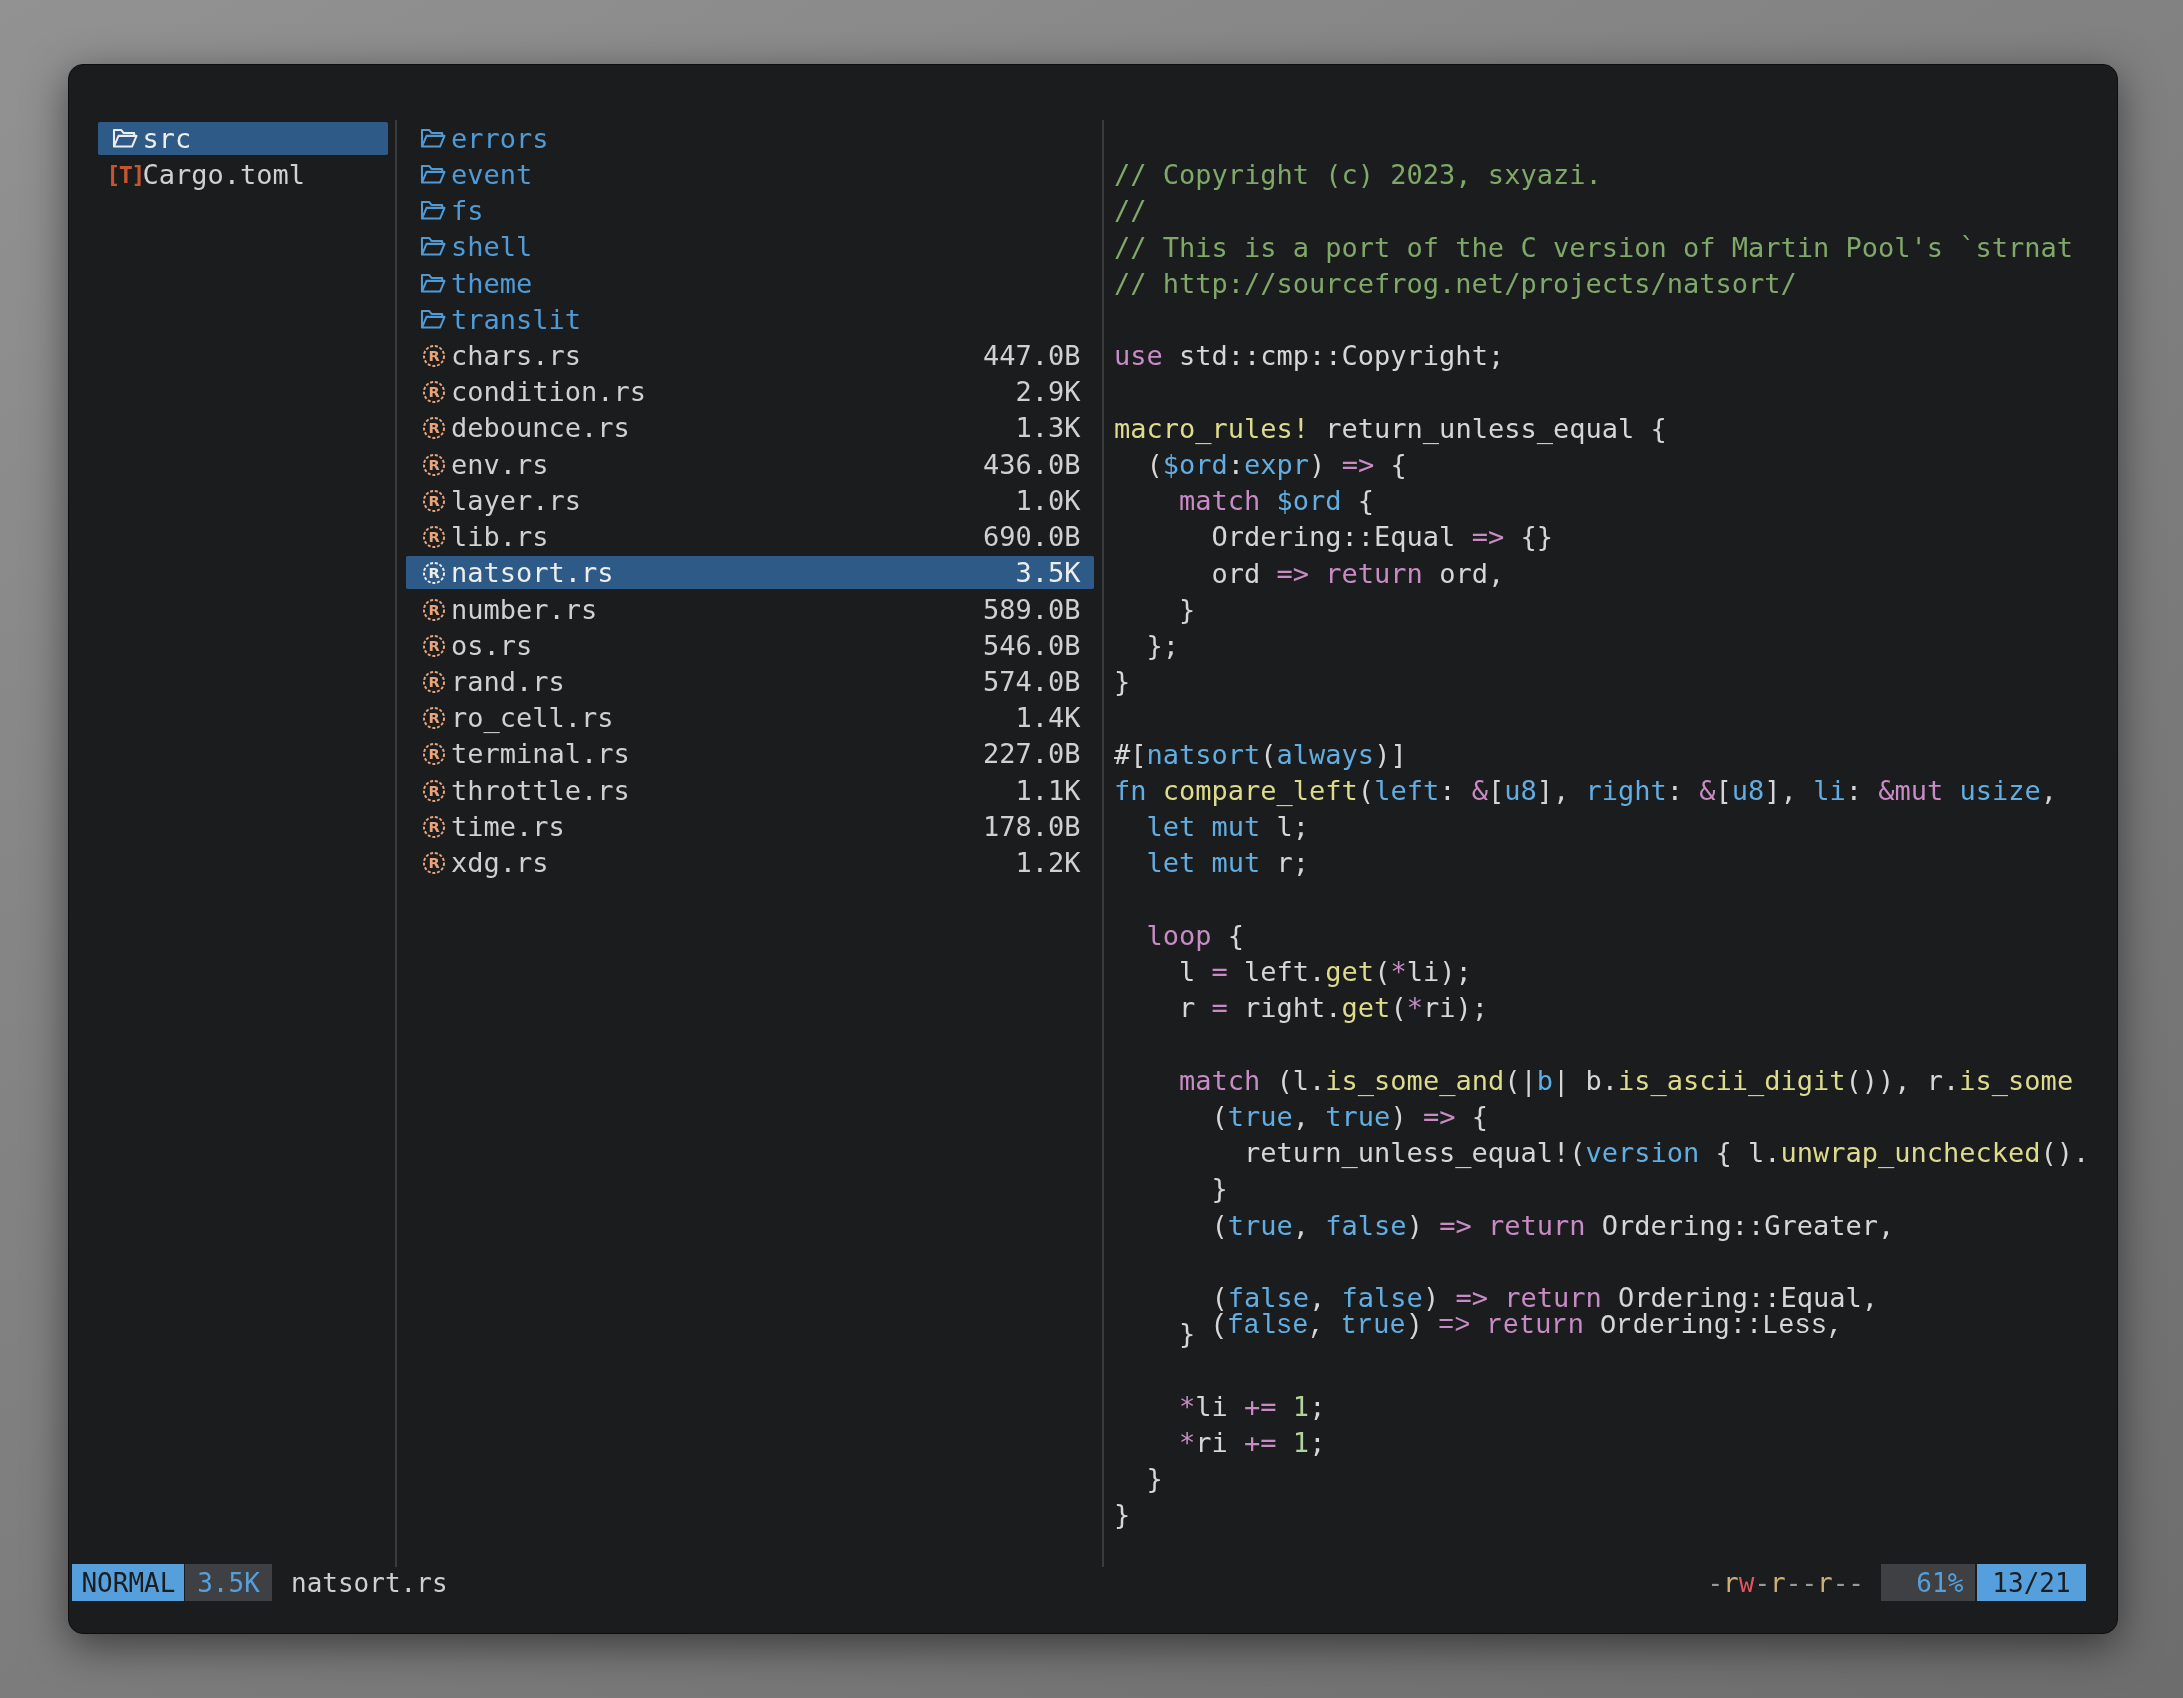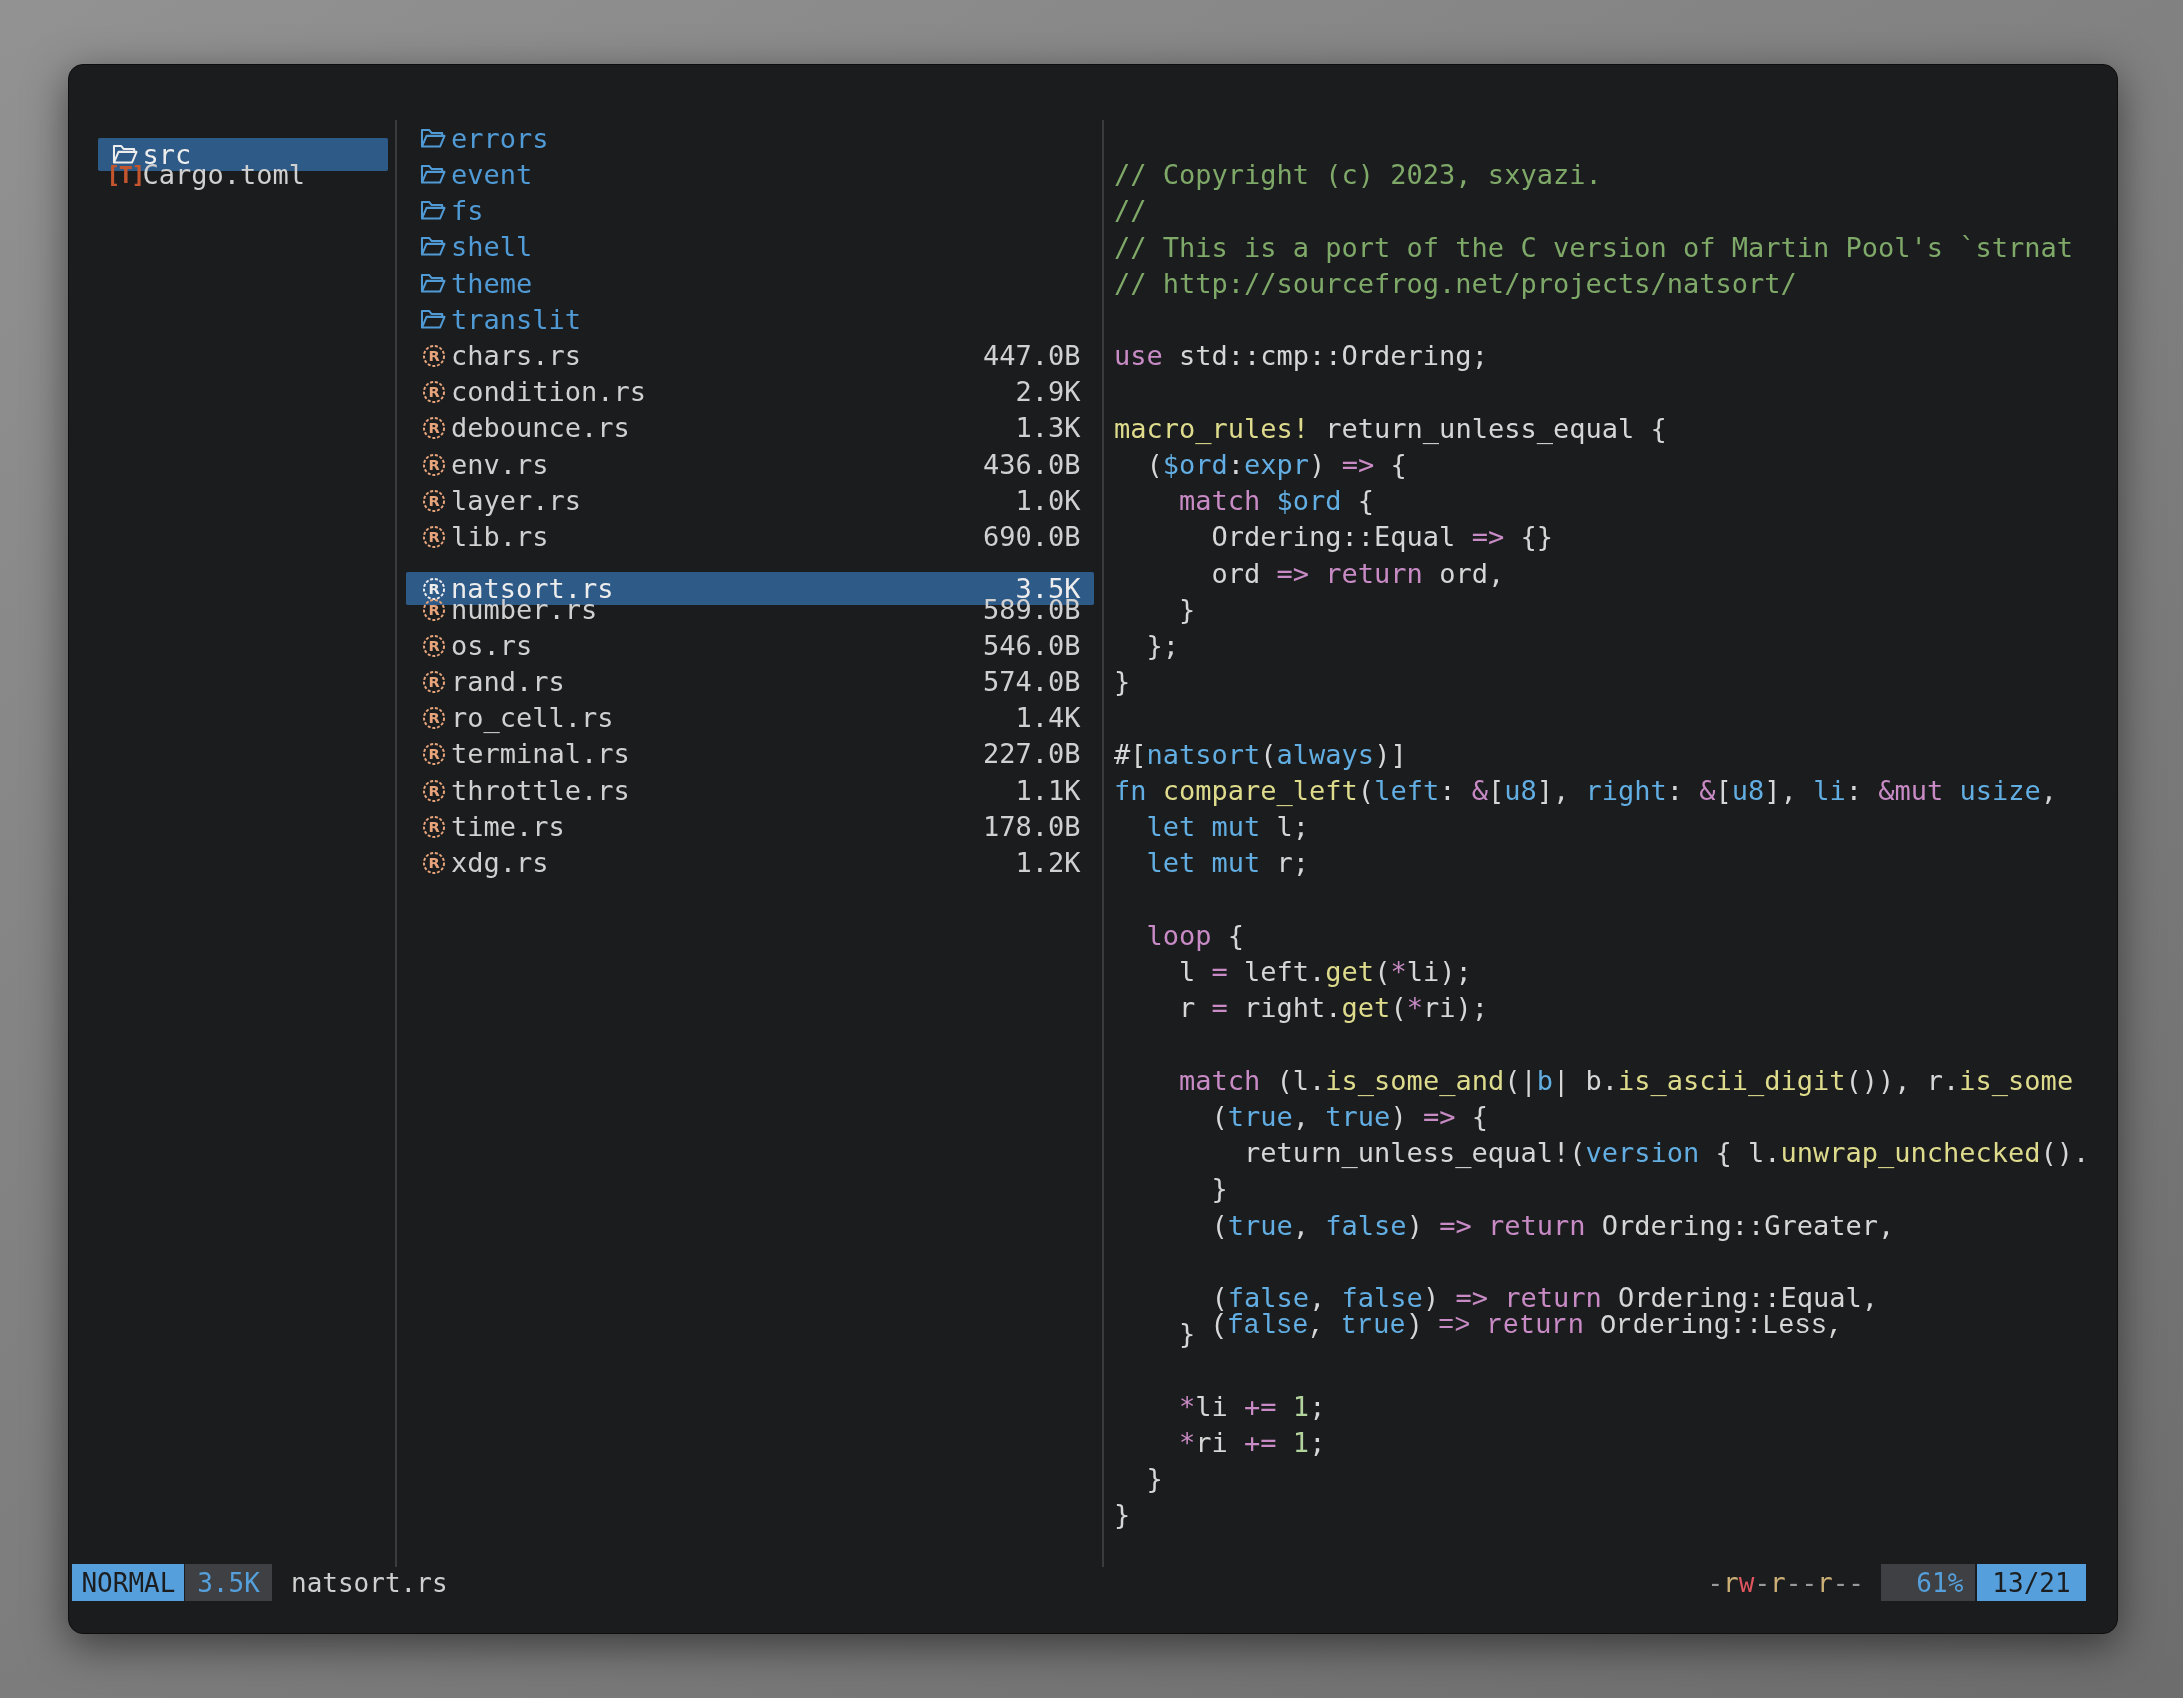--- a/index.html
+++ b/index.html
@@ -16,21 +16,21 @@
     overflow:hidden; box-sizing:border-box;
   }
   .pane { position:absolute; top:55px; height:1447px; font-size:27px; }
   .pane-parent  { left:28.5px;   width:290px; }
   .pane-current { left:337px;  width:688px; }
   .pane-preview { left:1045px; width:994px; overflow:hidden; }
   .divider { position:absolute; top:55px; height:1447px; width:1.7px; background:var(--divider,#3a3b3d); }
   .d1 { left:326px; } .d2 { left:1033px; }
 
   .row { position:absolute; left:0; width:100%; height:33px; display:flex; align-items:center; border-radius:1.7px; }
-  .row.selected { background:var(--selection-blue,#2e5a88);margin-top:16px; }
+  .row.selected { background:var(--selection-blue,#2e5a88); }
   .icon { width:35px; margin-left:10px; flex:none; display:flex; align-items:center; justify-content:center; }
   .icon svg { display:block; }
   .name { white-space:pre; }
   .fsize { margin-left:auto; padding-right:13.4px; color:var(--text-gray,#d0d0d0); }
   .type-folder .icon, .type-folder .name { color:var(--folder-blue,#509bd6); }
   .type-rust .icon { color:var(--rust-orange,#e8a57c); }
   .type-rust .name { color:var(--text-gray,#d0d0d0); }
   .type-toml .icon { color:var(--toml-red,#c4562f); font-weight:bold; font-size:23.5px; letter-spacing:-1.7px; }
   .type-toml .name { color:var(--text-gray,#d0d0d0); }
   .row.selected .icon, .row.selected .name, .row.selected .fsize { color:#ededed; }
@@ -275,21 +275,21 @@
           <span class="fsize">1.2K</span>
         </div>
       </div>
     <div class="divider d2"></div>
     <div class="pane pane-preview" id="preview-pane">
         <div class="code-line" style="top: 36px;"><span class="tk-c">// Copyright (c) 2023, sxyazi.</span></div>
         <div class="code-line" style="top: 72px;"><span class="tk-c">//</span></div>
         <div class="code-line" style="top: 145px;"><span class="tk-c">// http://sourcefrog.net/projects/natsort/</span></div>
         <div class="code-line" style="top: 109px;"><span class="tk-c">// This is a port of the C version of Martin Pool's `strnat</span></div>
         <div class="code-line" style="top: 181px;"></div>
-        <div class="code-line" style="top: 217px;"><span class="tk-k">use </span><span class="tk-w">std::cmp::Ordering;</span></div>
+        <div class="code-line" style="top: 217px;"><span class="tk-k">use </span><span class="tk-w">std::cmp::Copyright;</span></div>
         <div class="code-line" style="top: 254px;"></div>
         <div class="code-line" style="top: 290px;"><span class="tk-f">macro_rules!</span><span class="tk-w"> return_unless_equal {</span></div>
         <div class="code-line" style="top: 326px;"><span class="tk-w">  (</span><span class="tk-t">$ord</span><span class="tk-w">:</span><span class="tk-t">expr</span><span class="tk-w">) </span><span class="tk-k">=&gt;</span><span class="tk-w"> {</span></div>
         <div class="code-line" style="top: 362px;"><span class="tk-w">    </span><span class="tk-k">match </span><span class="tk-t">$ord</span><span class="tk-w"> {</span></div>
         <div class="code-line" style="top: 398px;"><span class="tk-w">      Ordering::Equal </span><span class="tk-k">=&gt;</span><span class="tk-w"> {}</span></div>
         <div class="code-line" style="top: 435px;"><span class="tk-w">      ord </span><span class="tk-k">=&gt;</span><span class="tk-w"> </span><span class="tk-k">return</span><span class="tk-w"> ord,</span></div>
         <div class="code-line" style="top: 471px;"><span class="tk-w">    }</span></div>
         <div class="code-line" style="top: 507px;"><span class="tk-w">  };</span></div>
         <div class="code-line" style="top: 543px;"><span class="tk-w">}</span></div>
         <div class="code-line" style="top: 580px;"></div>

